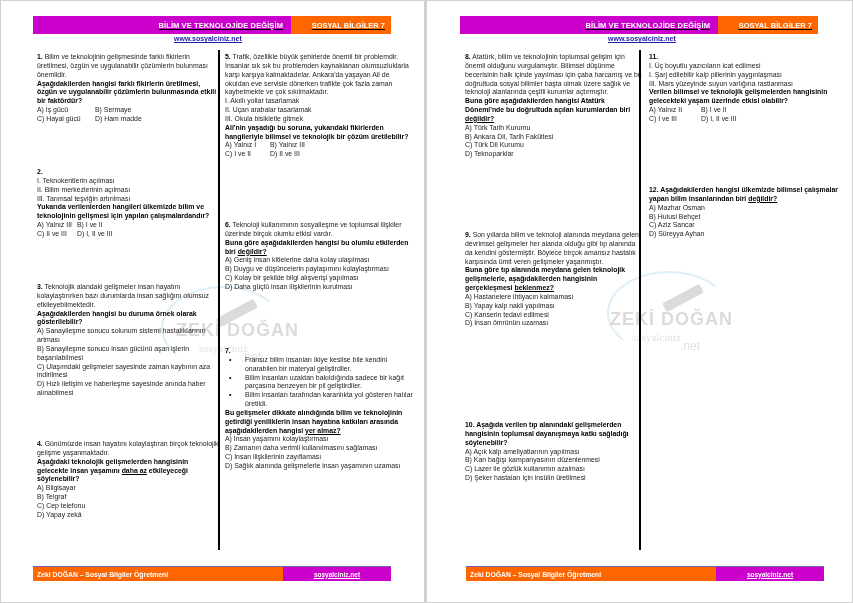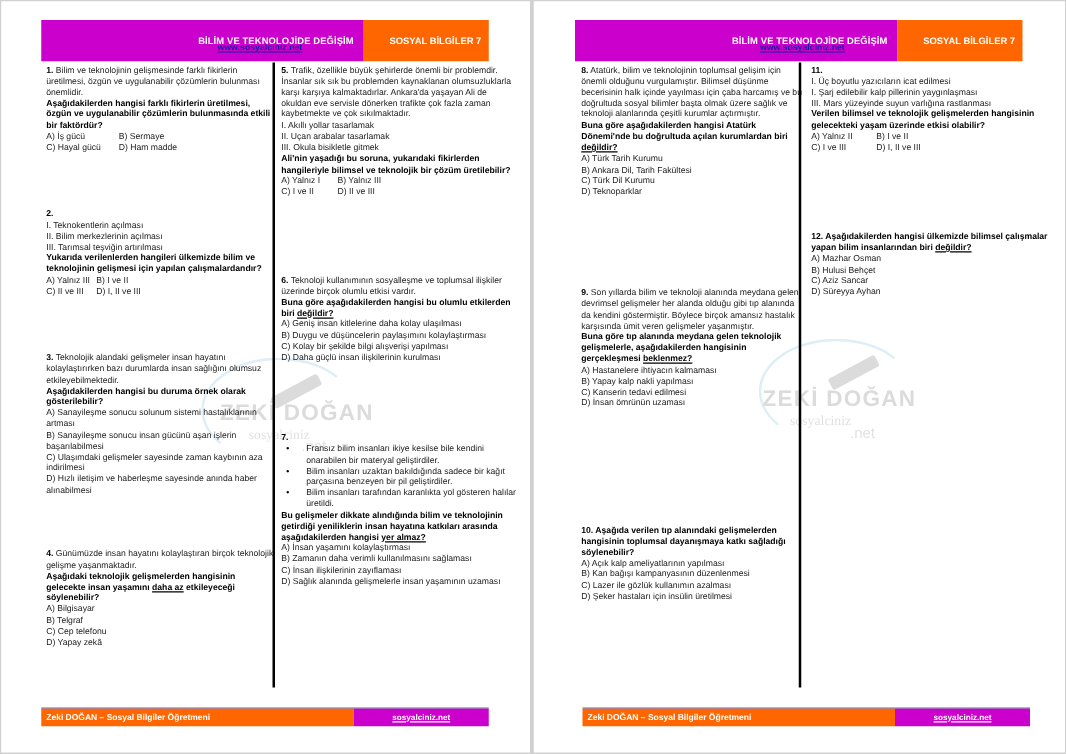--- a/index.html
+++ b/index.html
@@ -7,21 +7,21 @@
     width:853px; height:603px; background:#d0d0d0; position:relative; overflow:hidden;
     font-family:"Liberation Sans", "DejaVu Sans", sans-serif;
   }
   .page {
     position:absolute; top:1px; height:601px; background:#ffffff;
   }
   .page.left { left:1px; width:423px; }
   .page.right { left:427px; width:425px; }
 
   .hdr {
-    position:absolute; top:15px; height:33px; display:flex;
+    position:absolute; top:15px; height:18px; display:flex;text-decoration:underline;
   }
   .page.left .hdr { left:32px; width:358px; }
   .page.right .hdr { left:33px; width:358px; }
   .hdr .mag { background:#cc00cc; flex:0 0 258px; color:#fff; font-weight:bold; font-size:7.5px; display:flex; align-items:center; justify-content:flex-end; padding-right:8px; box-sizing:border-box; letter-spacing:0.1px;}
   .hdr .org { background:#ff6600; flex:1; color:#fff; font-weight:bold; font-size:7.5px; display:flex; align-items:center; justify-content:flex-end; padding-right:6px; box-sizing:border-box;}
   .site {
     position:absolute; top:34px; font-size:7px; font-weight:bold; color:#1a1aa6; text-decoration:underline;
   }
   .page.left .site { left:173px; }
   .page.right .site { left:181px; }

